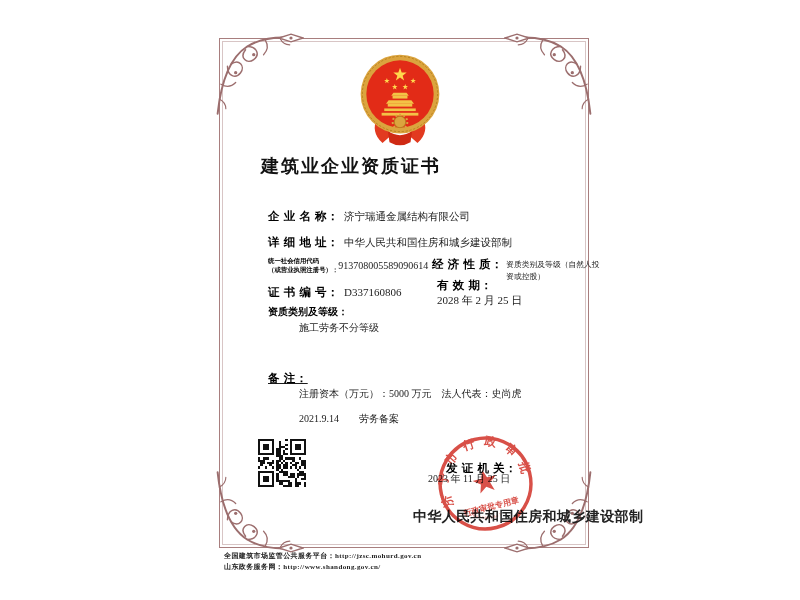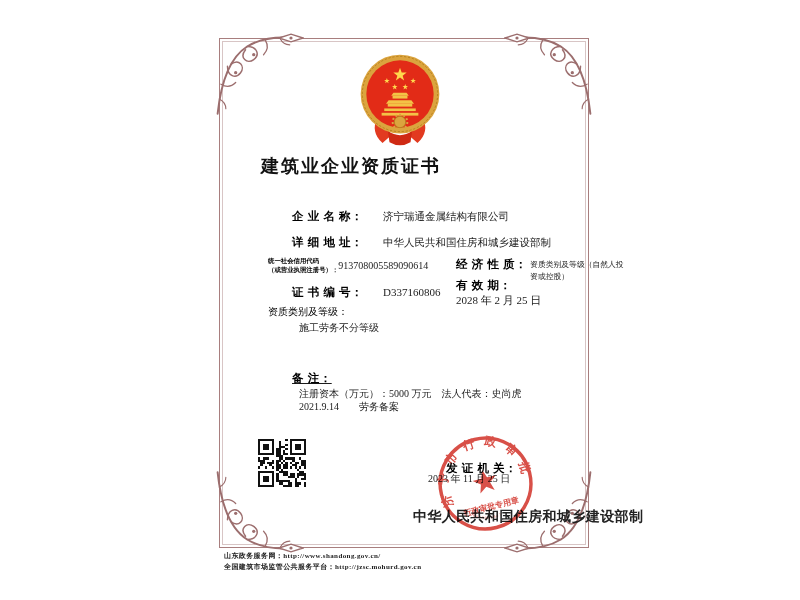--- a/index.html
+++ b/index.html
@@ -20,39 +20,39 @@
   .knot.b1{bottom:-5.8px;left:58px;}
   .knot.b2{bottom:-5.8px;right:58px;}
   
   .emblem{position:absolute;left:356px;top:52px;width:88px;height:98px;}
   .title{position:absolute;left:0;right:0;top:154px;text-align:center;
          font-family:"Liberation Sans","DejaVu Sans",sans-serif;
          font-weight:bold;font-size:18px;letter-spacing:2px;color:#111;}
   
   .row{position:absolute;display:flex;align-items:baseline;white-space:nowrap;}
   .lbl{font-family:"Liberation Sans","DejaVu Sans",sans-serif;font-weight:bold;
-       font-size:11.5px;color:#000;letter-spacing:.5px;margin-left:24px;}
-  .val{font-size:10.5px;color:#222;margin-left:20px;}
+       font-size:11.5px;color:#000;letter-spacing:.5px;}
+  .val{font-size:10.5px;color:#222;margin-left:5px;}
   .row-company{left:268px;top:209px;}
   .row-address{left:268px;top:235px;}
   .row-credit{left:268px;top:257px;}
   .credit-lbl{font-family:"Liberation Sans","DejaVu Sans",sans-serif;font-weight:bold;
               font-size:6.4px;line-height:1.35;color:#000;}
   .row-credit .val{font-size:10px;align-self:center;margin-left:0;}
   .row-econ{left:432px;top:257px;align-items:flex-start;}
   .econ-val{font-size:7.8px;line-height:1.5;width:100px;white-space:normal;margin-left:3px;margin-top:2px;color:#222;}
   .row-certno{left:268px;top:285px;}
   .row-valid{left:432px;top:278px;flex-direction:column;}
   .row-valid .val,.row-certno .val{font-size:11px;}
   .qual-label{position:absolute;left:268px;top:305px;font-family:"Liberation Sans","DejaVu Sans",sans-serif;
-              font-weight:normal;font-size:10px;color:#000;}
+              font-weight:bold;font-size:10px;color:#000;}
   .qual-value{position:absolute;left:299px;top:321px;font-size:10px;color:#222;}
   .remark-label{position:absolute;left:268px;top:371px;text-decoration:underline;}
   .remark-line1{position:absolute;left:299px;top:387px;font-size:10px;color:#222;white-space:pre;}
-  .remark-line2{position:absolute;left:299px;top:400px;font-size:10px;color:#222;white-space:pre;}
+  .remark-line2{position:absolute;left:299px;top:412px;font-size:10px;color:#222;white-space:pre;}
   
   .qr{position:absolute;left:258px;top:439px;width:48px;height:48px;}
   .qr svg{width:100%;height:100%;fill:#111;shape-rendering:crispEdges;}
   .authority{position:absolute;left:402px;top:461px;font-family:"Liberation Sans","DejaVu Sans",sans-serif;
              font-weight:bold;font-size:11.5px;letter-spacing:.5px;color:#000;z-index:1;margin-left:44px;}
   .issue-date{position:absolute;left:428px;top:472px;font-size:10px;color:#222;z-index:1;}
   .ministry{position:absolute;left:413px;top:508px;font-family:"Liberation Sans","DejaVu Sans",sans-serif;
             font-weight:bold;font-size:14px;letter-spacing:.4px;color:#222;z-index:1;}
   .seal{position:absolute;left:436px;top:434px;width:99px;height:99px;color:#d3372e;
         transform:rotate(-14deg);opacity:.88;mix-blend-mode:multiply;z-index:5;}
@@ -426,17 +426,17 @@
     </text>
     <use href="#starP" transform="translate(60,58) scale(1.9)" fill="currentColor"></use>
     <text x="60" y="92" text-anchor="middle" font-size="9.8" font-weight="bold" fill="currentColor" font-family="Liberation Sans, DejaVu Sans, sans-serif">行政审批专用章</text>
     <path id="serialArc" d="M 24.8,84.7 A 43,43 0 0 0 95.2,84.7" fill="none"></path>
     <text font-size="4.6" letter-spacing="1.4" fill="currentColor">
       <textPath href="#serialArc" startOffset="4">3708003003847</textPath>
     </text>
   </svg>
 
   <div class="footer">
+    <div>全国建筑市场监管公共服务平台：http://jzsc.mohurd.gov.cn</div>
     <div>山东政务服务网：http://www.shandong.gov.cn/</div>
-    <div>全国建筑市场监管公共服务平台：http://jzsc.mohurd.gov.cn</div>
   </div>
 
 </div>
 
 </body></html>

